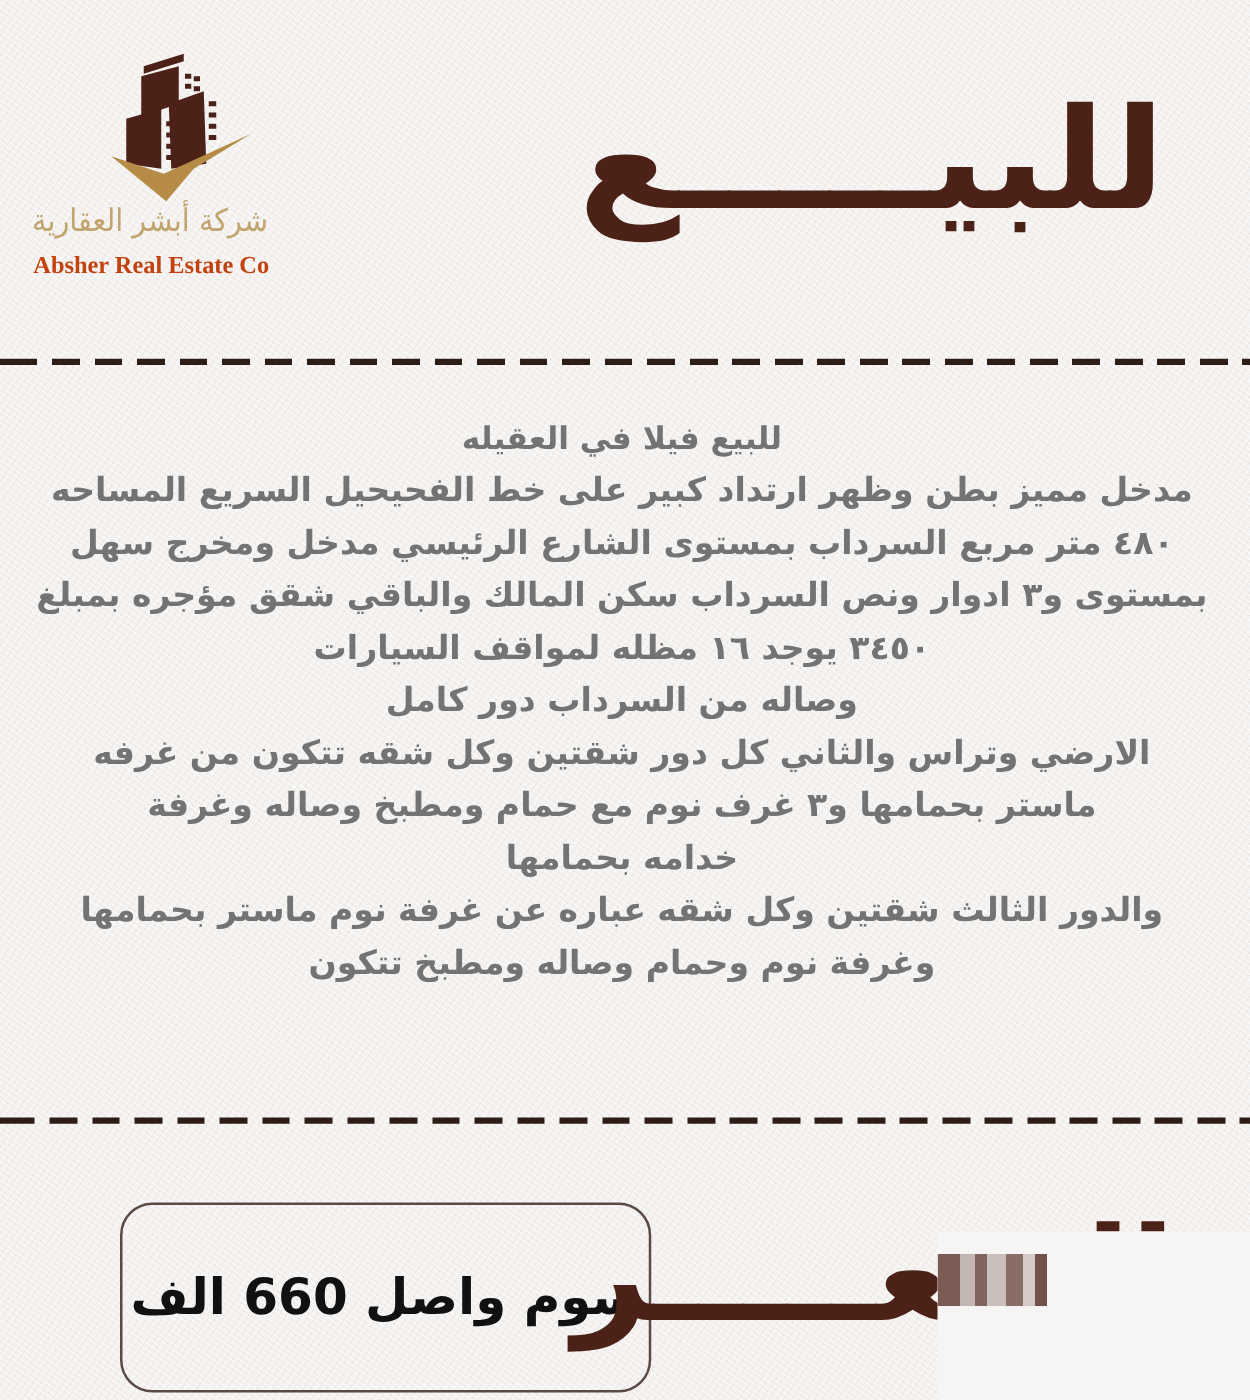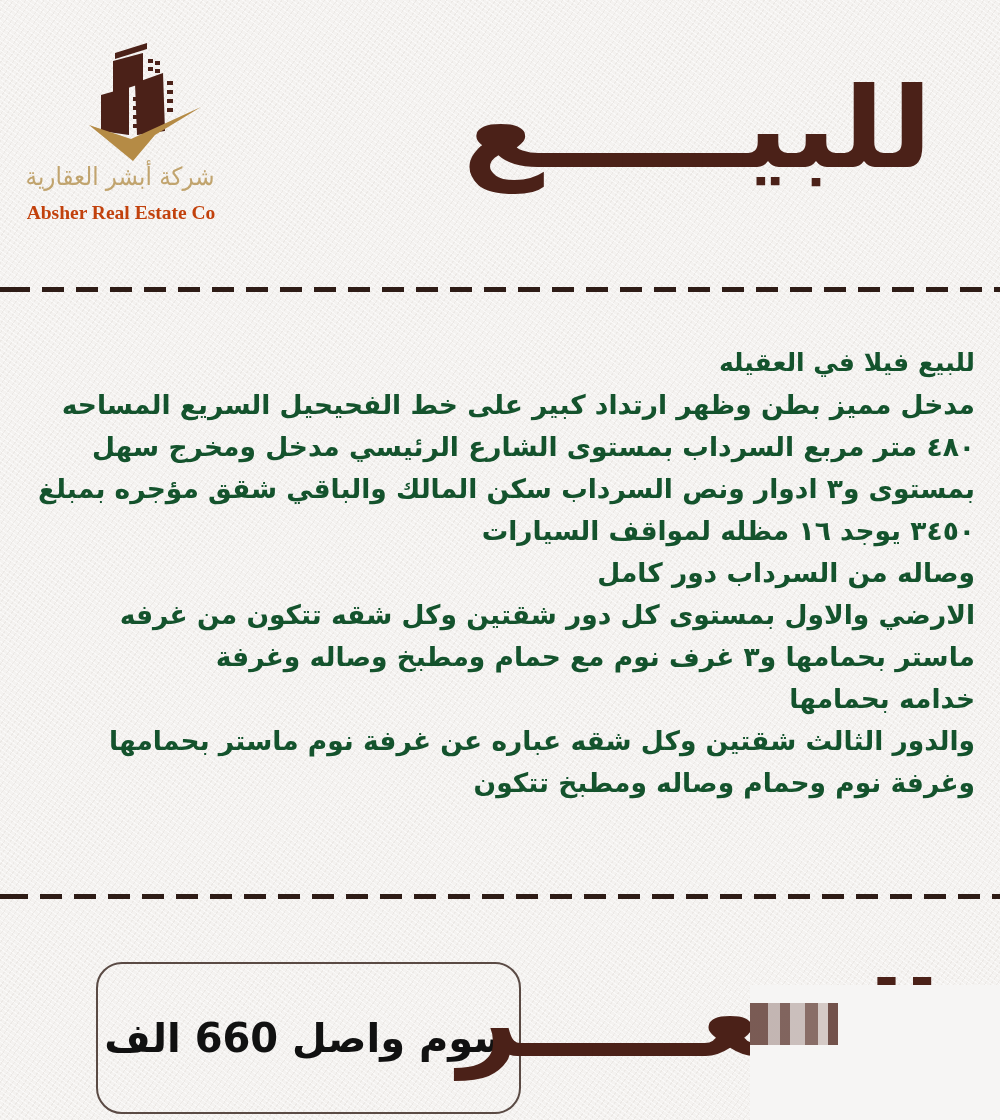--- a/index.html
+++ b/index.html
@@ -83,26 +83,27 @@
       height: 5px;
       background-image: repeating-linear-gradient(90deg, #2e1c16 0px, #2e1c16 22px, transparent 22px, transparent 34px);
     }
     .divider-top { top: 287px; background-position: 8px 0; }
     .divider-bottom { top: 894px; background-position: 6px 0; }
 
     
     .desc {
       position: absolute;
       left: 20px;
-      top: 342px;
+      top: 330px;
       width: 955px;
       direction: rtl;
-      font-family: "DejaVu Sans", sans-serif;
-      font-weight: bold;
-      color: #14532d;
+      text-align: center;
+      font-family: "DejaVu Sans", sans-serif;
+      font-weight: bold;
+      color: #737373;
     }
     .desc-line {
       display: block;
       font-size: 26.5px;
       line-height: 42px;
       white-space: nowrap;
     }
     .desc-line.headline { font-size: 25px; }
 
     
@@ -203,21 +204,21 @@
 
 <div class="divider divider-top"></div>
 
 <div class="desc">
   <span class="desc-line headline">للبيع فيلا في العقيله</span>
   <span class="desc-line">مدخل مميز بطن وظهر ارتداد كبير على خط الفحيحيل السريع المساحه</span>
   <span class="desc-line">٤٨٠ متر مربع السرداب بمستوى الشارع الرئيسي مدخل ومخرج سهل</span>
   <span class="desc-line">بمستوى و٣ ادوار ونص السرداب سكن المالك والباقي شقق مؤجره بمبلغ</span>
   <span class="desc-line">٣٤٥٠ يوجد ١٦ مظله لمواقف السيارات</span>
   <span class="desc-line">وصاله من السرداب دور كامل</span>
-  <span class="desc-line">الارضي والاول بمستوى كل دور شقتين وكل شقه تتكون من غرفه</span>
+  <span class="desc-line">الارضي وتراس والثاني كل دور شقتين وكل شقه تتكون من غرفه</span>
   <span class="desc-line">ماستر بحمامها و٣ غرف نوم مع حمام ومطبخ وصاله وغرفة</span>
   <span class="desc-line">خدامه بحمامها</span>
   <span class="desc-line">والدور الثالث شقتين وكل شقه عباره عن غرفة نوم ماستر بحمامها</span>
   <span class="desc-line">وغرفة نوم وحمام وصاله ومطبخ تتكون</span>
 </div>
 
 <div class="divider divider-bottom"></div>
 
 <div class="price-box">
   <span class="price-text">سوم واصل 660 الف</span>

